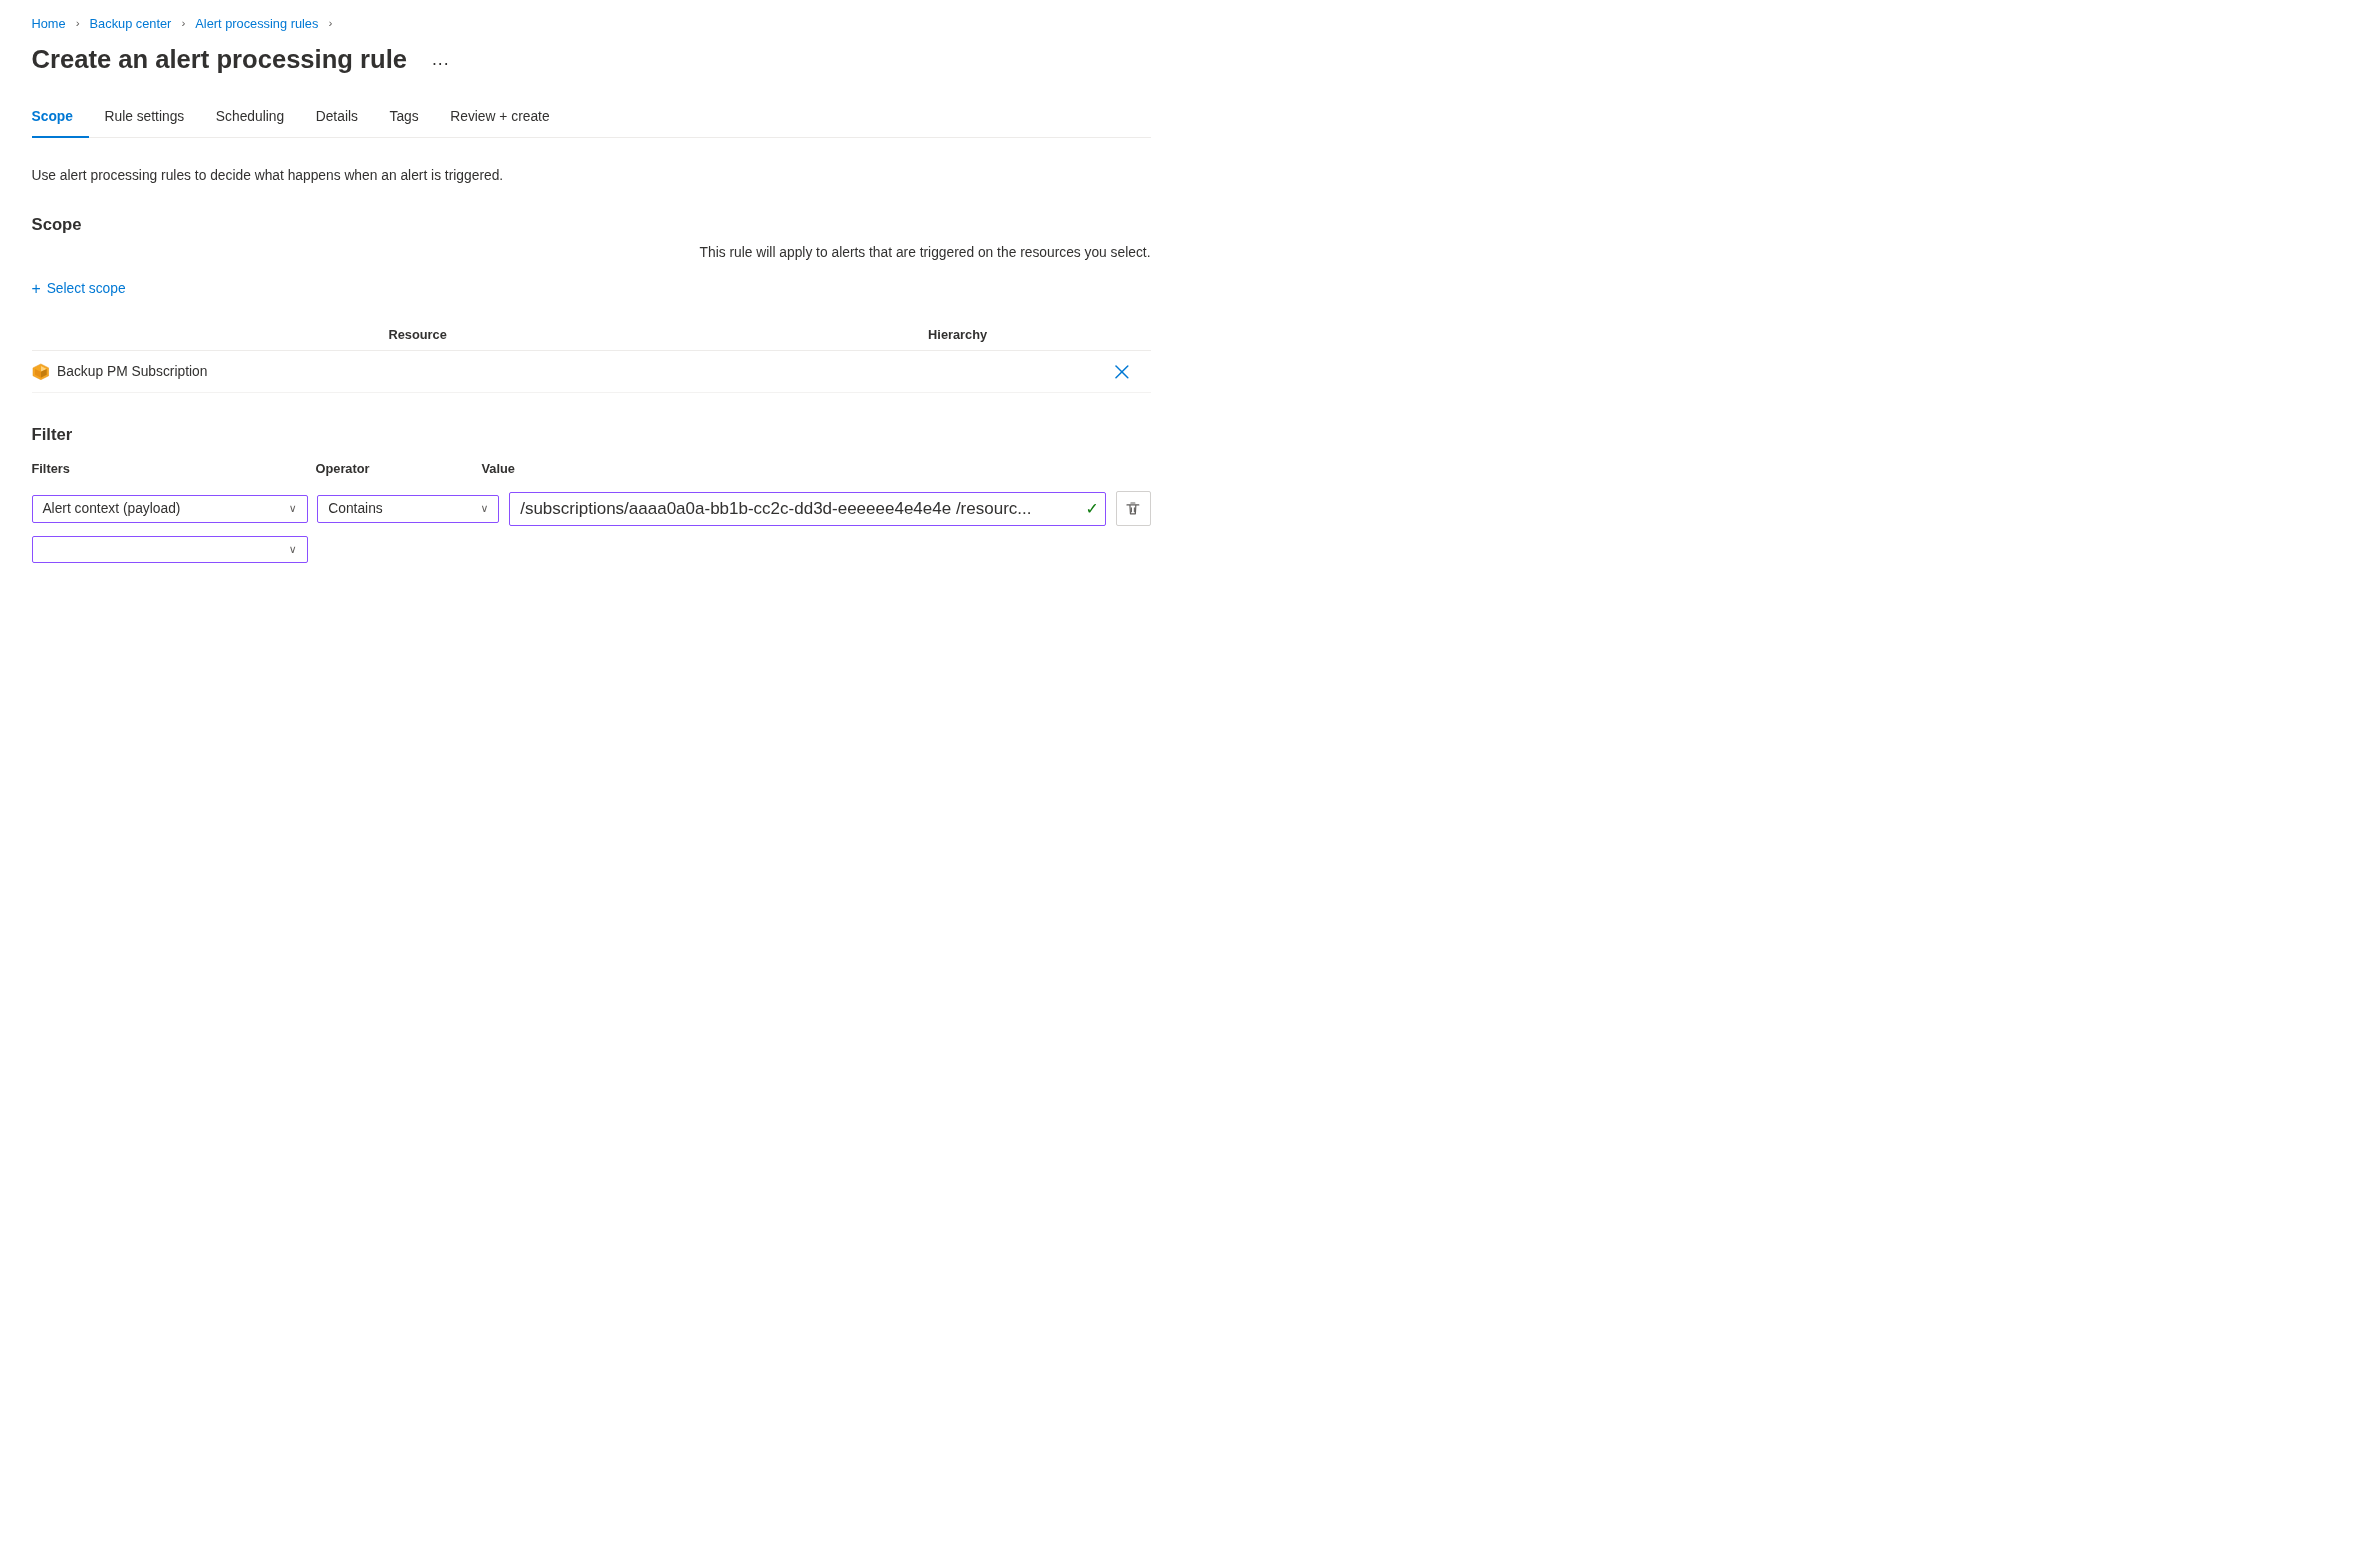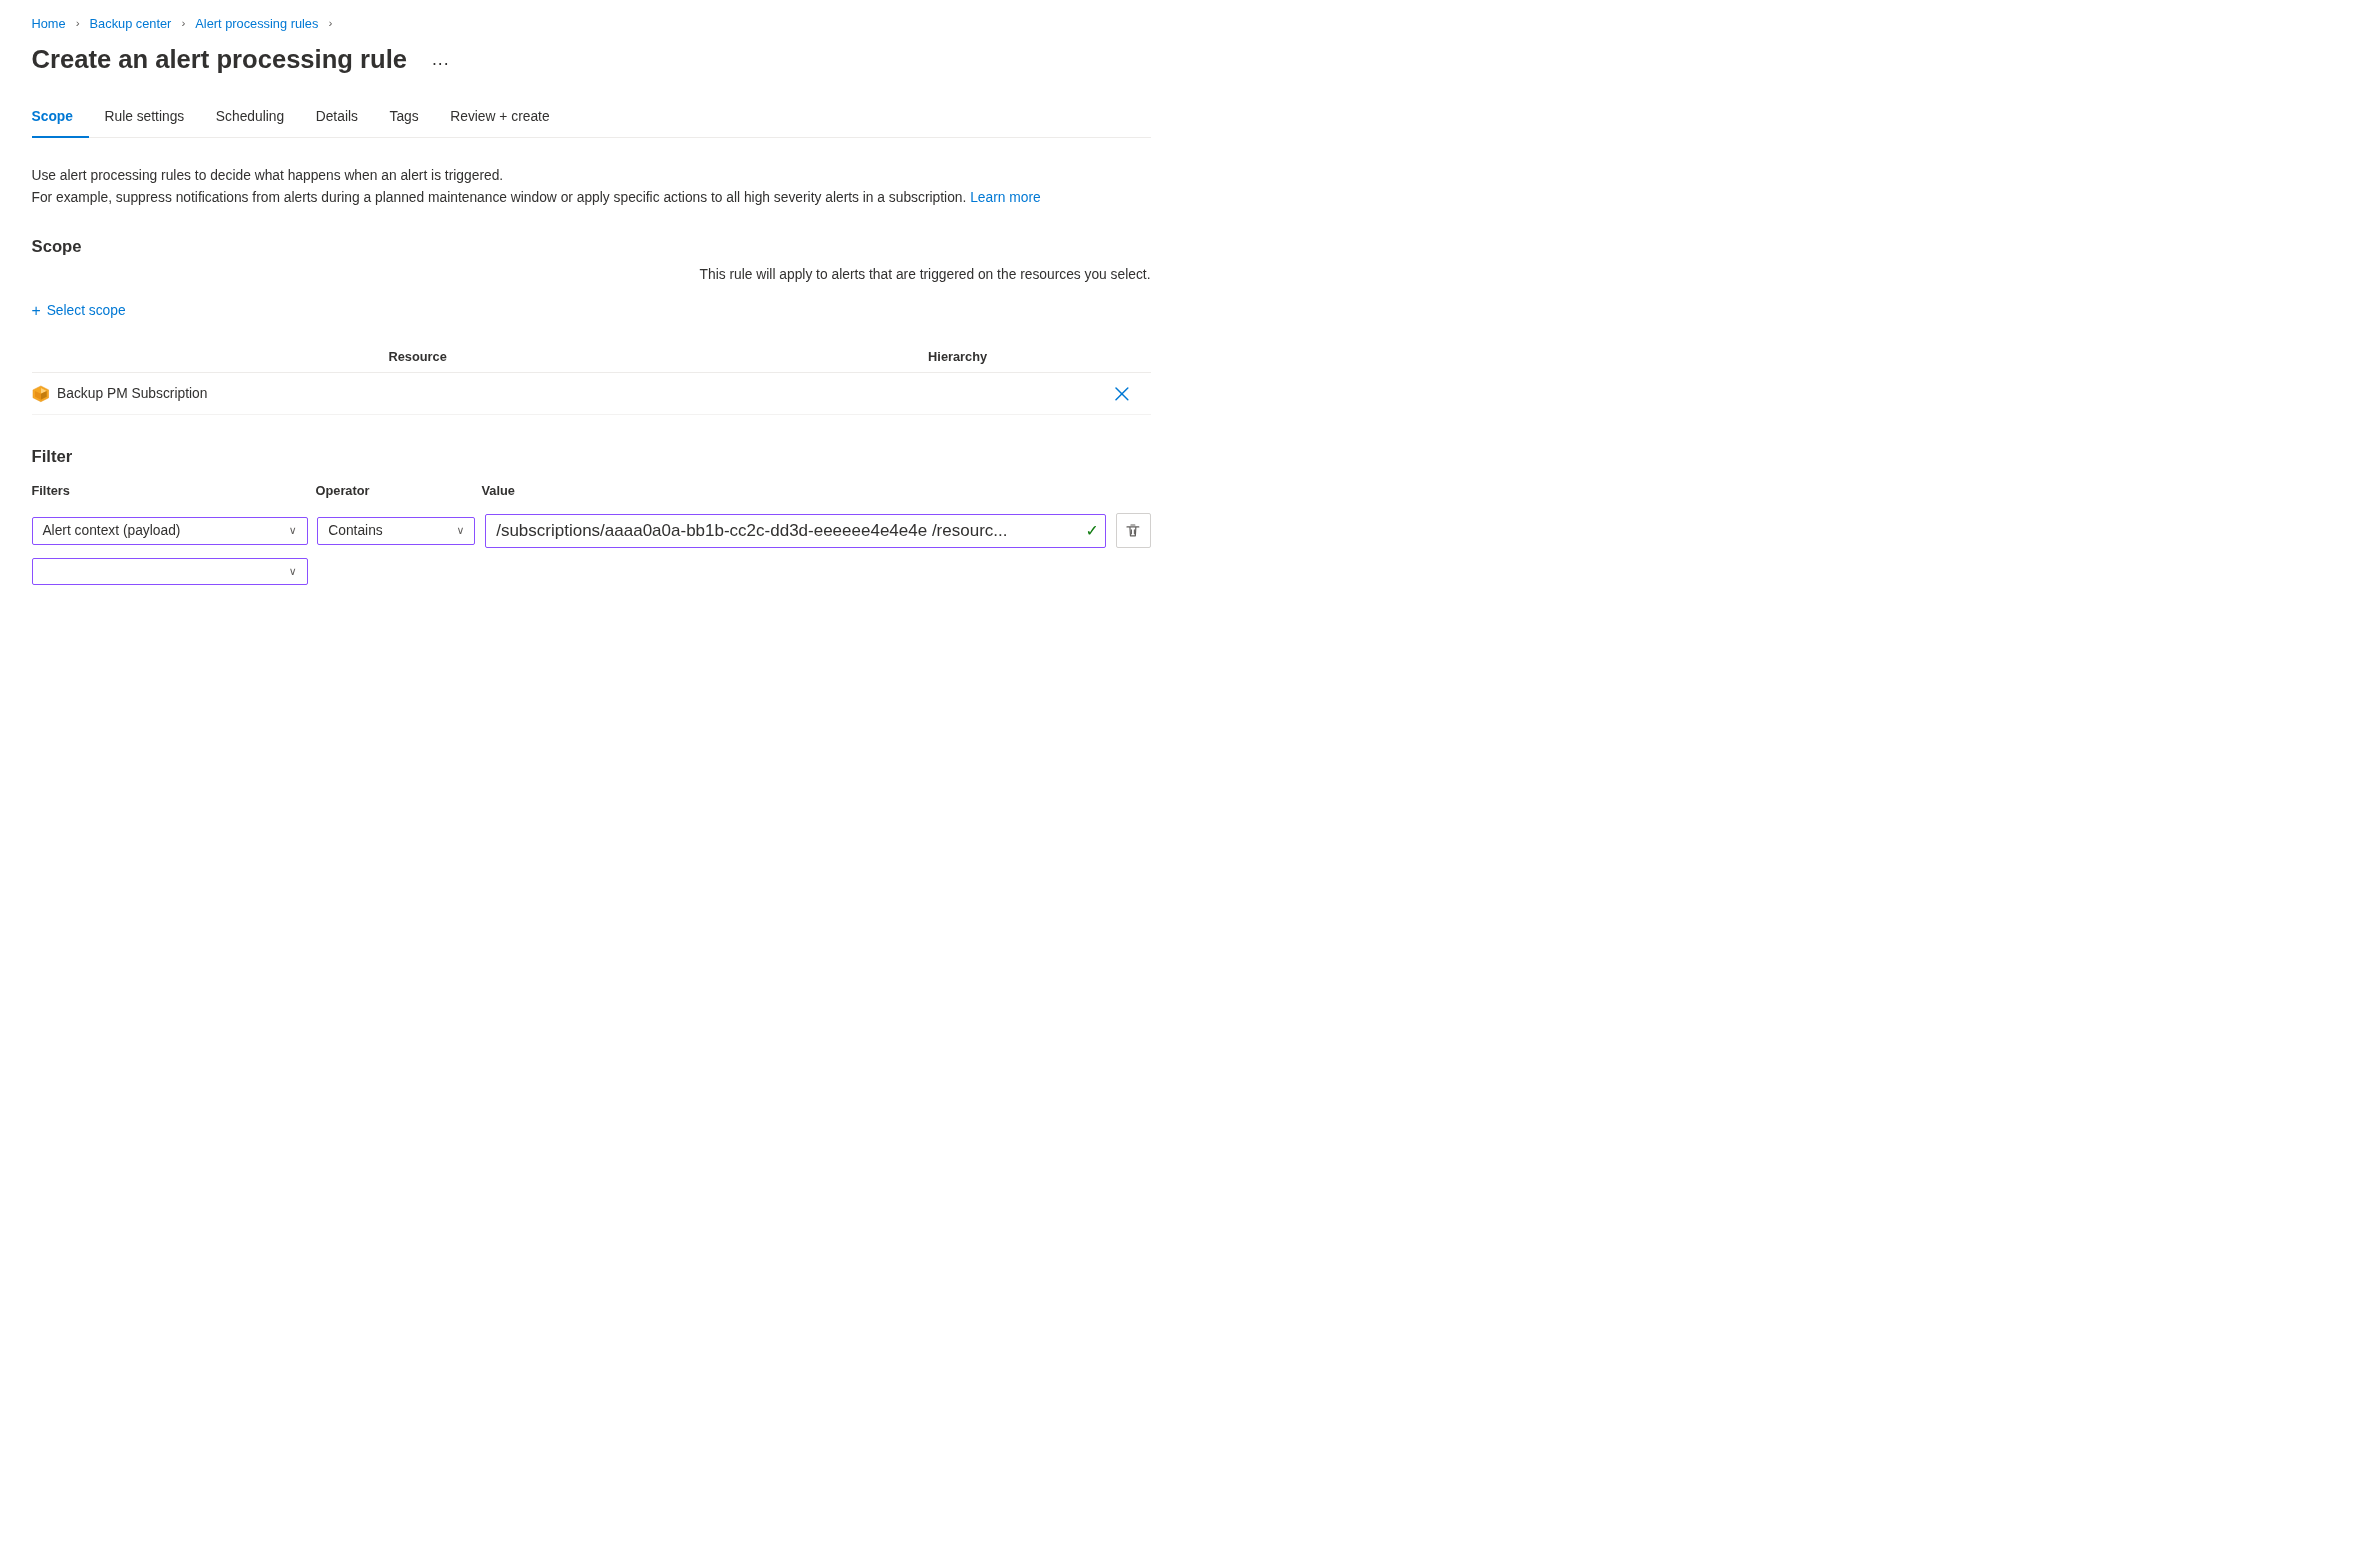--- a/index.html
+++ b/index.html
@@ -261,24 +261,20 @@
     <div class="tab-item active">Scope</div>
     <div class="tab-item">Rule settings</div>
     <div class="tab-item">Scheduling</div>
     <div class="tab-item">Details</div>
     <div class="tab-item">Tags</div>
     <div class="tab-item">Review + create</div>
   </div>
 
   <div class="description-section">
     <p>Use alert processing rules to decide what happens when an alert is triggered.</p>
-    <p>
-      <span>For example, suppress notifications from alerts during a planned maintenance window or apply specific actions to all high severity alerts in a subscription.</span>
-      <a class="description-link">Learn more</a>
-    </p>
   </div>
 
   <div class="scope-block">
     <div class="section-title">Scope</div>
     <div class="section-subtitle">This rule will apply to alerts that are triggered on the resources you select.</div>
 
     <button class="select-scope-btn">
       <span class="plus-icon">+</span>
       <span>Select scope</span>
     </button>
@@ -336,21 +332,21 @@
       </div>
     </div>
 
     <div class="filter-row-wrapper">
       <div class="filters-col" style="width: 276px;">
         <div class="select-dropdown normal">
           <span>Alert context (payload)</span>
           <span class="chevron-down">∨</span>
         </div>
       </div>
-      <div class="operator-col" style="width: 158px;">
+      <div class="operator-col" style="width: 182px;">
         <div class="select-dropdown normal">
           <span>Contains</span>
           <span class="chevron-down">∨</span>
         </div>
       </div>
       <div style="flex: 1; display: flex; align-items: center; gap: 5.9px;">
         <div class="value-input-wrapper" style="flex: 1;">
           <input type="text" class="value-input" readonly="" style="cursor: default;" value="/subscriptions/aaaa0a0a-bb1b-cc2c-dd3d-eeeeee4e4e4e /resourc...">
           <span class="value-check">✓</span>
         </div>

